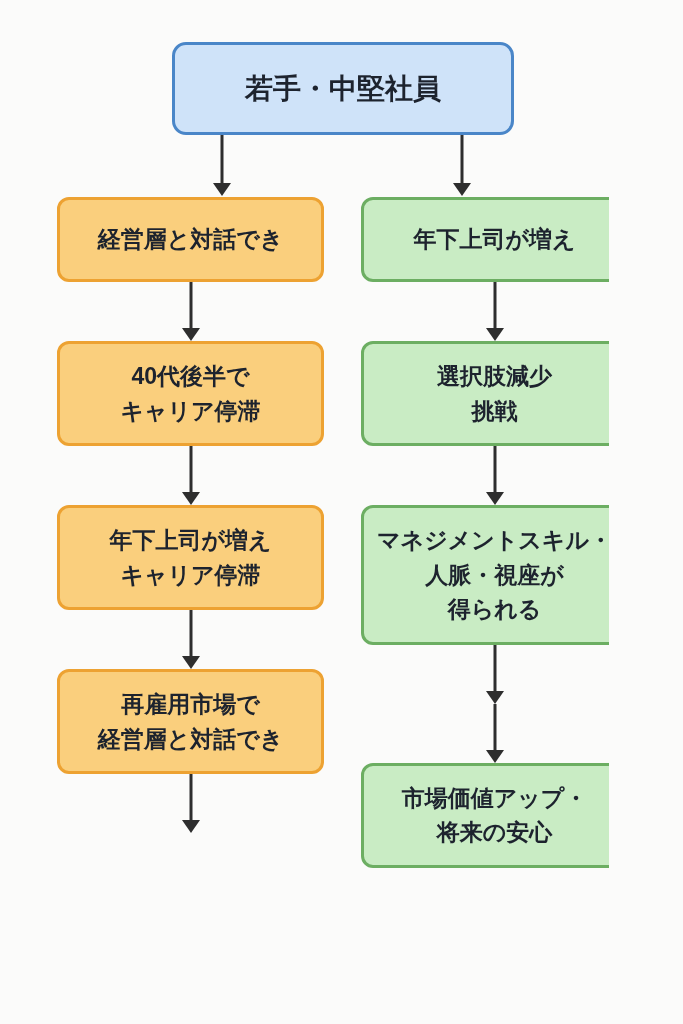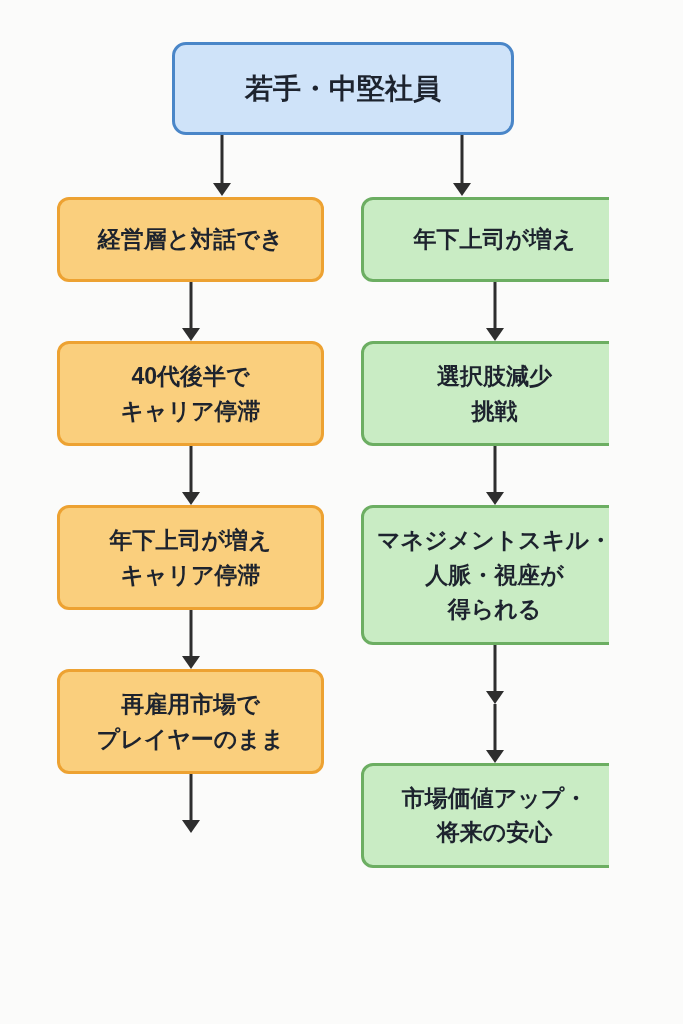--- a/index.html
+++ b/index.html
@@ -150,21 +150,21 @@
 キャリア停滞</span>
     </div>
     <div class="connector"></div>
     <div class="node node-orange">
       <span>年下上司が増え
 キャリア停滞</span>
     </div>
     <div class="connector"></div>
     <div class="node node-orange">
       <span>再雇用市場で
-プレイヤーのまま</span>
+経営層と対話でき</span>
     </div>
     <div class="connector"></div>
   </div>
 
   <div class="col col-right">
     <div class="node node-green">
       <span>年下上司が増え</span>
     </div>
     <div class="connector"></div>
     <div class="node node-green">

